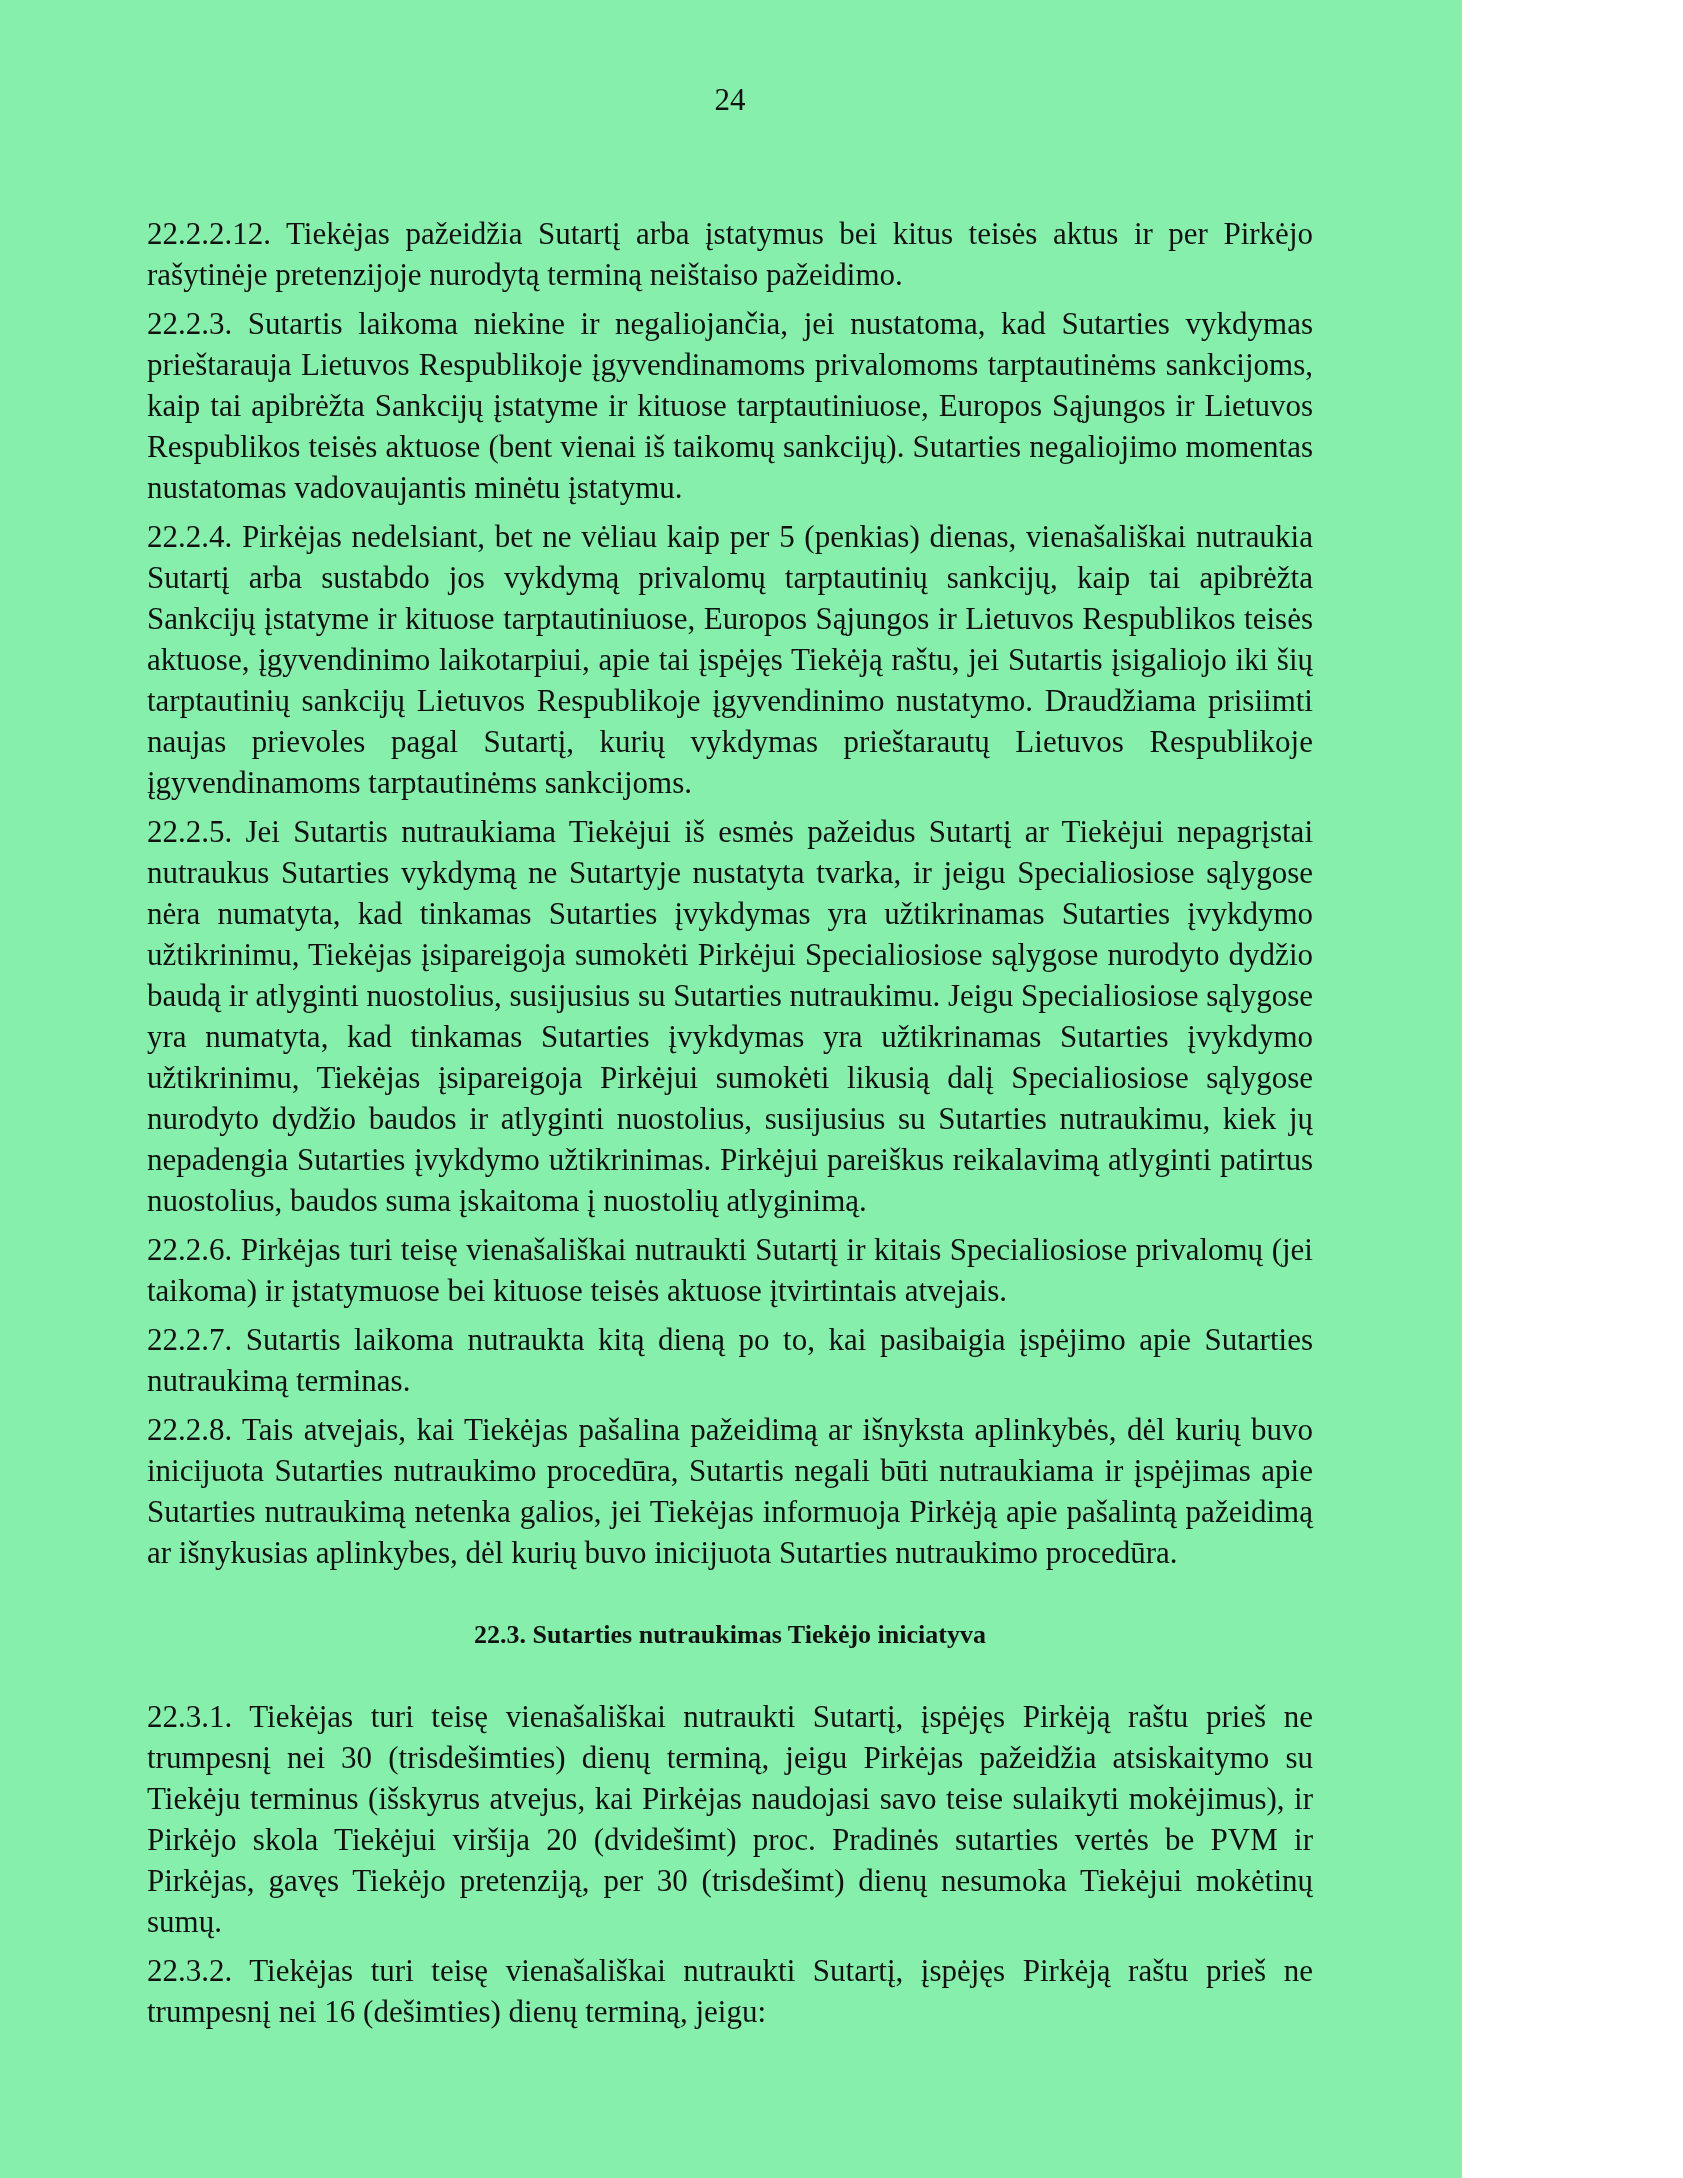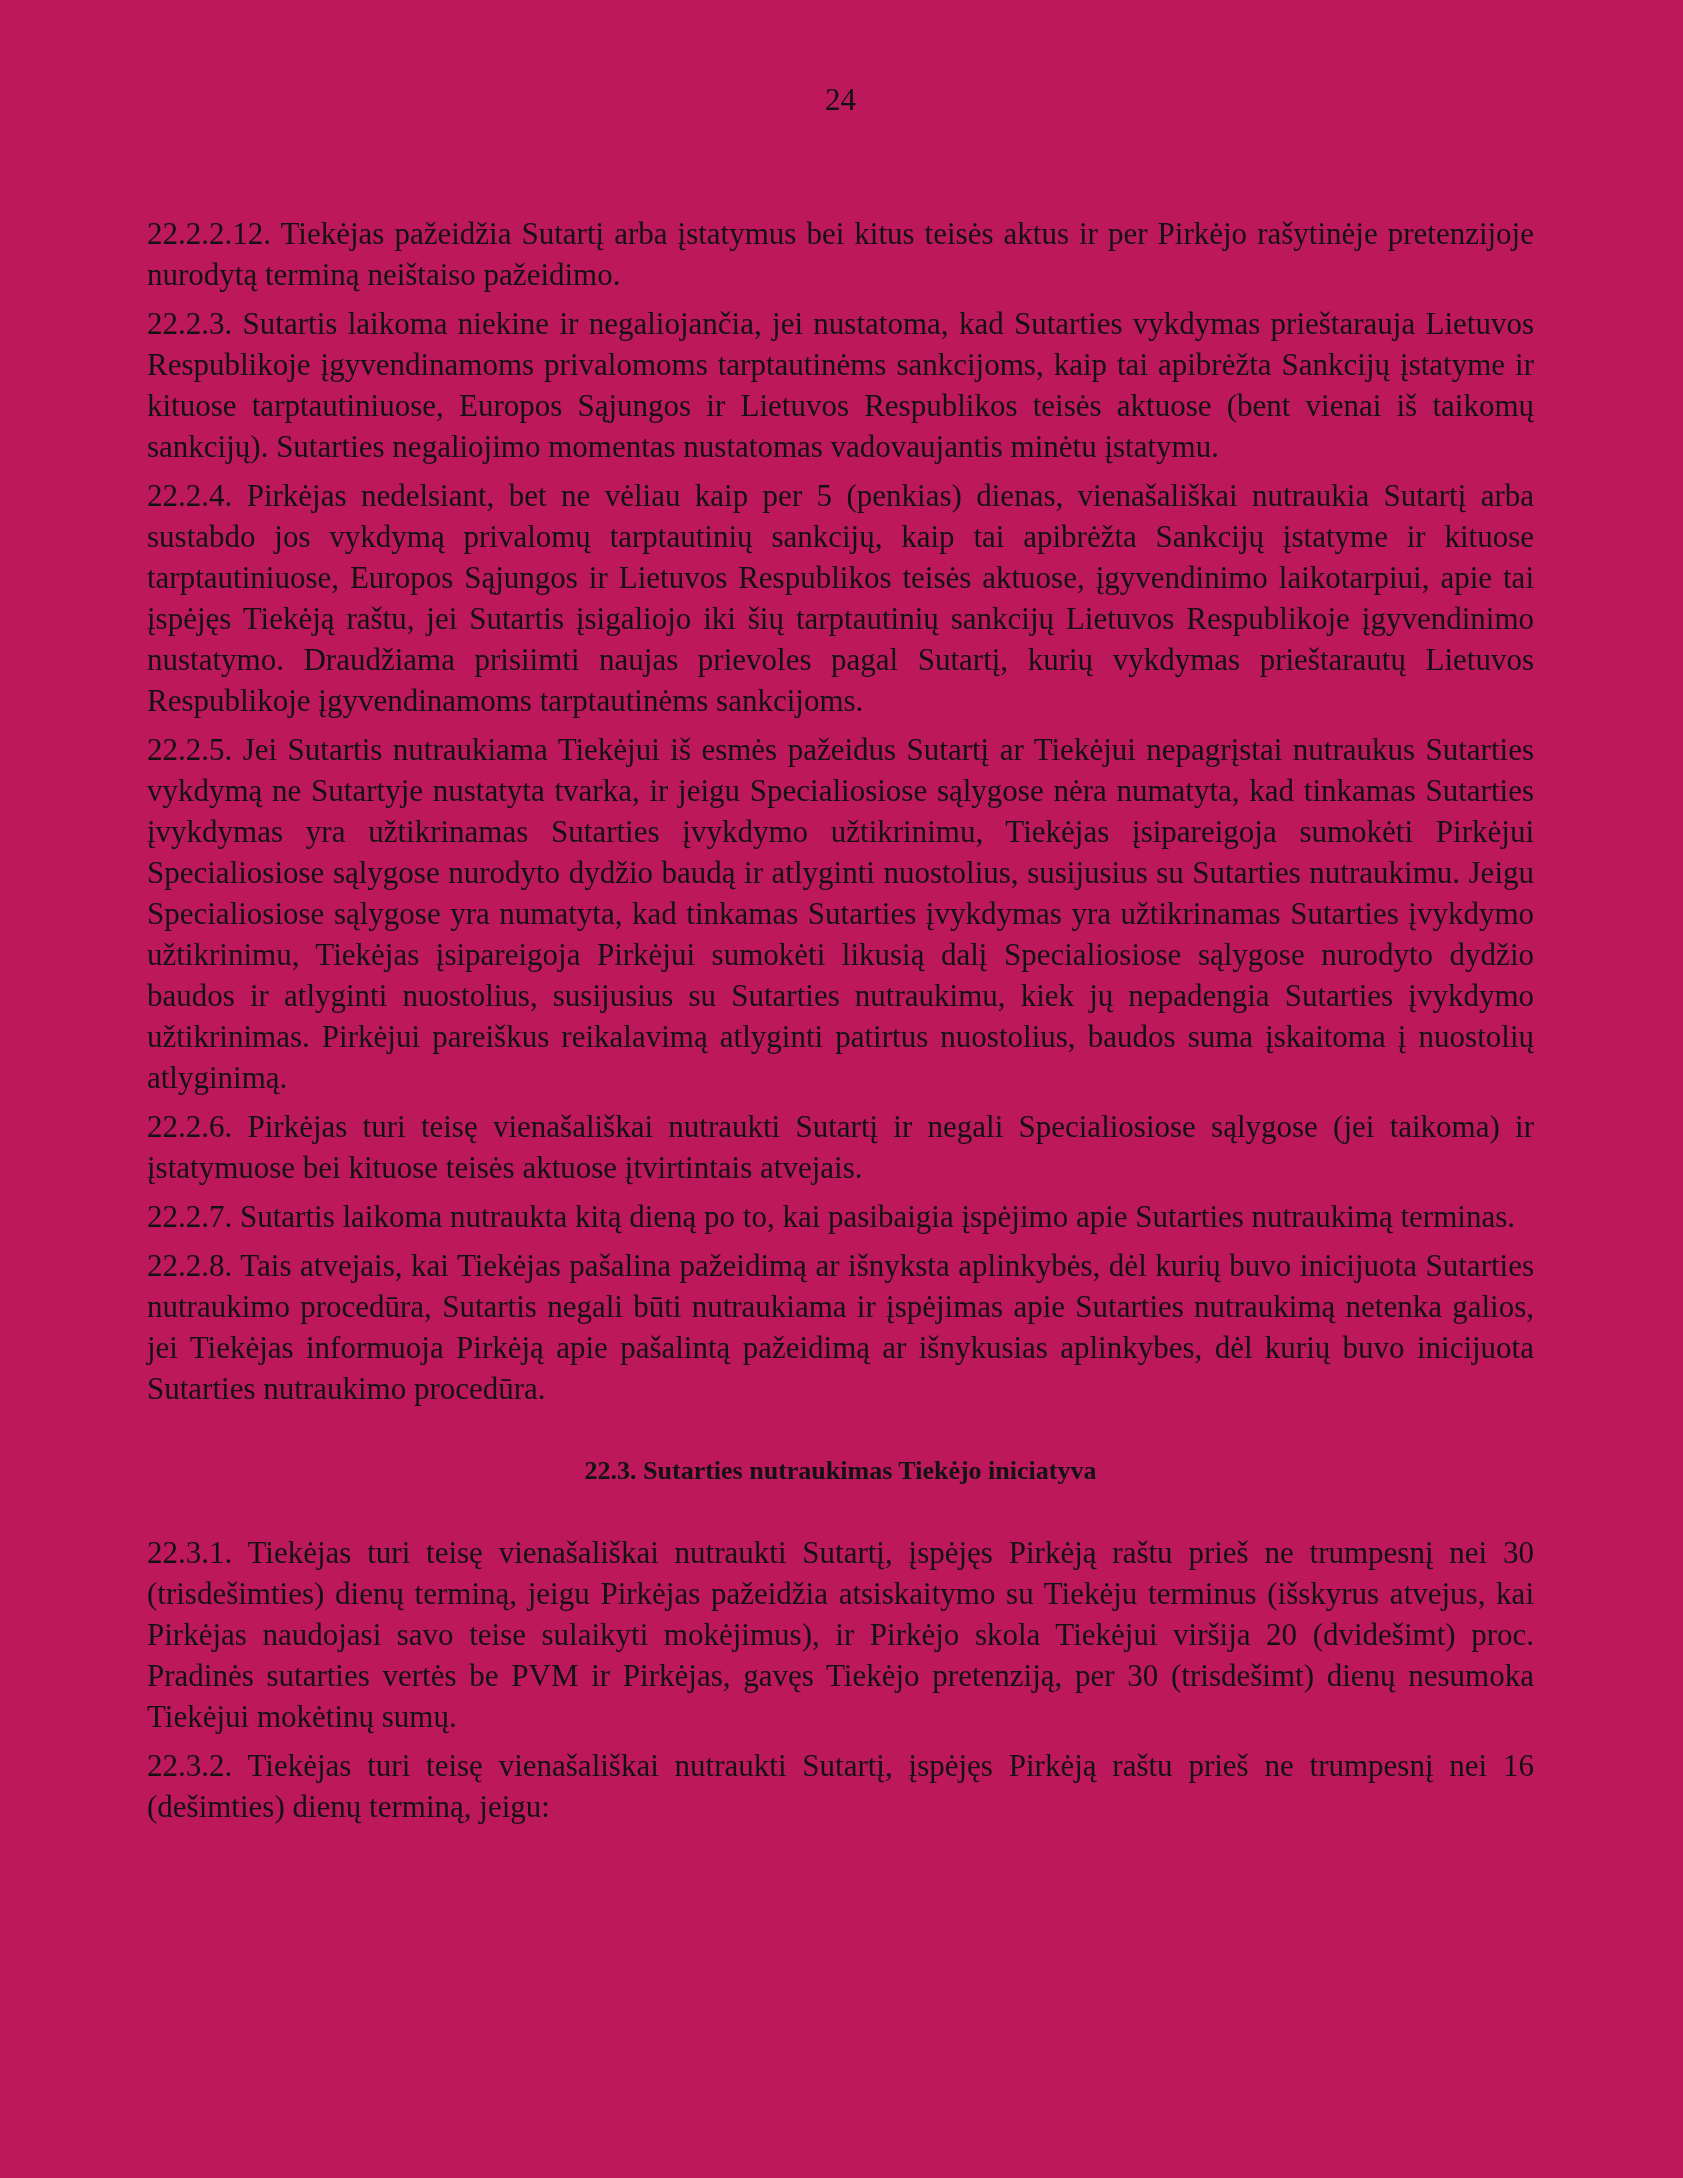--- a/index.html
+++ b/index.html
@@ -2,23 +2,23 @@
 <html><head>
 <meta charset="utf-8">
 <style>
   html, body {
     margin: 0;
     padding: 0;
     background: #ffffff;
   }
   .page {
     position: relative;
-    width: 1683px;
+    width: 1462px;
     height: 2178px;
-    background: #be185d;
+    background: #86efac;
     box-sizing: border-box;
     padding: 79px 141px 0 139px;
     font-family: "Liberation Serif", "DejaVu Serif", serif;
     color: #121212;
     overflow: hidden;
   }
   .page-number {
     text-align: center;
     font-size: 31px;
     line-height: 41px;
@@ -45,21 +45,21 @@
 <body>
 
 <div class="page">
   <div class="page-number">24</div>
 
   <div class="content">
     <p>22.2.2.12. Tiekėjas pažeidžia Sutartį arba įstatymus bei kitus teisės aktus ir per Pirkėjo rašytinėje pretenzijoje nurodytą terminą neištaiso pažeidimo.</p>
     <p>22.2.3. Sutartis laikoma niekine ir negaliojančia, jei nustatoma, kad Sutarties vykdymas prieštarauja Lietuvos Respublikoje įgyvendinamoms privalomoms tarptautinėms sankcijoms, kaip tai apibrėžta Sankcijų įstatyme ir kituose tarptautiniuose, Europos Sąjungos ir Lietuvos Respublikos teisės aktuose (bent vienai iš taikomų sankcijų). Sutarties negaliojimo momentas nustatomas vadovaujantis minėtu įstatymu.</p>
     <p>22.2.4. Pirkėjas nedelsiant, bet ne vėliau kaip per 5 (penkias) dienas, vienašališkai nutraukia Sutartį arba sustabdo jos vykdymą privalomų tarptautinių sankcijų, kaip tai apibrėžta Sankcijų įstatyme ir kituose tarptautiniuose, Europos Sąjungos ir Lietuvos Respublikos teisės aktuose, įgyvendinimo laikotarpiui, apie tai įspėjęs Tiekėją raštu, jei Sutartis įsigaliojo iki šių tarptautinių sankcijų Lietuvos Respublikoje įgyvendinimo nustatymo. Draudžiama prisiimti naujas prievoles pagal Sutartį, kurių vykdymas prieštarautų Lietuvos Respublikoje įgyvendinamoms tarptautinėms sankcijoms.</p>
     <p>22.2.5. Jei Sutartis nutraukiama Tiekėjui iš esmės pažeidus Sutartį ar Tiekėjui nepagrįstai nutraukus Sutarties vykdymą ne Sutartyje nustatyta tvarka, ir jeigu Specialiosiose sąlygose nėra numatyta, kad tinkamas Sutarties įvykdymas yra užtikrinamas Sutarties įvykdymo užtikrinimu, Tiekėjas įsipareigoja sumokėti Pirkėjui Specialiosiose sąlygose nurodyto dydžio baudą ir atlyginti nuostolius, susijusius su Sutarties nutraukimu. Jeigu Specialiosiose sąlygose yra numatyta, kad tinkamas Sutarties įvykdymas yra užtikrinamas Sutarties įvykdymo užtikrinimu, Tiekėjas įsipareigoja Pirkėjui sumokėti likusią dalį Specialiosiose sąlygose nurodyto dydžio baudos ir atlyginti nuostolius, susijusius su Sutarties nutraukimu, kiek jų nepadengia Sutarties įvykdymo užtikrinimas. Pirkėjui pareiškus reikalavimą atlyginti patirtus nuostolius, baudos suma įskaitoma į nuostolių atlyginimą.</p>
-    <p>22.2.6. Pirkėjas turi teisę vienašališkai nutraukti Sutartį ir negali Specialiosiose sąlygose (jei taikoma) ir įstatymuose bei kituose teisės aktuose įtvirtintais atvejais.</p>
+    <p>22.2.6. Pirkėjas turi teisę vienašališkai nutraukti Sutartį ir kitais Specialiosiose privalomų (jei taikoma) ir įstatymuose bei kituose teisės aktuose įtvirtintais atvejais.</p>
     <p>22.2.7. Sutartis laikoma nutraukta kitą dieną po to, kai pasibaigia įspėjimo apie Sutarties nutraukimą terminas.</p>
     <p>22.2.8. Tais atvejais, kai Tiekėjas pašalina pažeidimą ar išnyksta aplinkybės, dėl kurių buvo inicijuota Sutarties nutraukimo procedūra, Sutartis negali būti nutraukiama ir įspėjimas apie Sutarties nutraukimą netenka galios, jei Tiekėjas informuoja Pirkėją apie pašalintą pažeidimą ar išnykusias aplinkybes, dėl kurių buvo inicijuota Sutarties nutraukimo procedūra.</p>
 
     <div class="section-heading">22.3. Sutarties nutraukimas Tiekėjo iniciatyva</div>
 
     <p>22.3.1. Tiekėjas turi teisę vienašališkai nutraukti Sutartį, įspėjęs Pirkėją raštu prieš ne trumpesnį nei 30 (trisdešimties) dienų terminą, jeigu Pirkėjas pažeidžia atsiskaitymo su Tiekėju terminus (išskyrus atvejus, kai Pirkėjas naudojasi savo teise sulaikyti mokėjimus), ir Pirkėjo skola Tiekėjui viršija 20 (dvidešimt) proc. Pradinės sutarties vertės be PVM ir Pirkėjas, gavęs Tiekėjo pretenziją, per 30 (trisdešimt) dienų nesumoka Tiekėjui mokėtinų sumų.</p>
     <p>22.3.2. Tiekėjas turi teisę vienašališkai nutraukti Sutartį, įspėjęs Pirkėją raštu prieš ne trumpesnį nei 16 (dešimties) dienų terminą, jeigu:</p>
   </div>
 </div>
 

